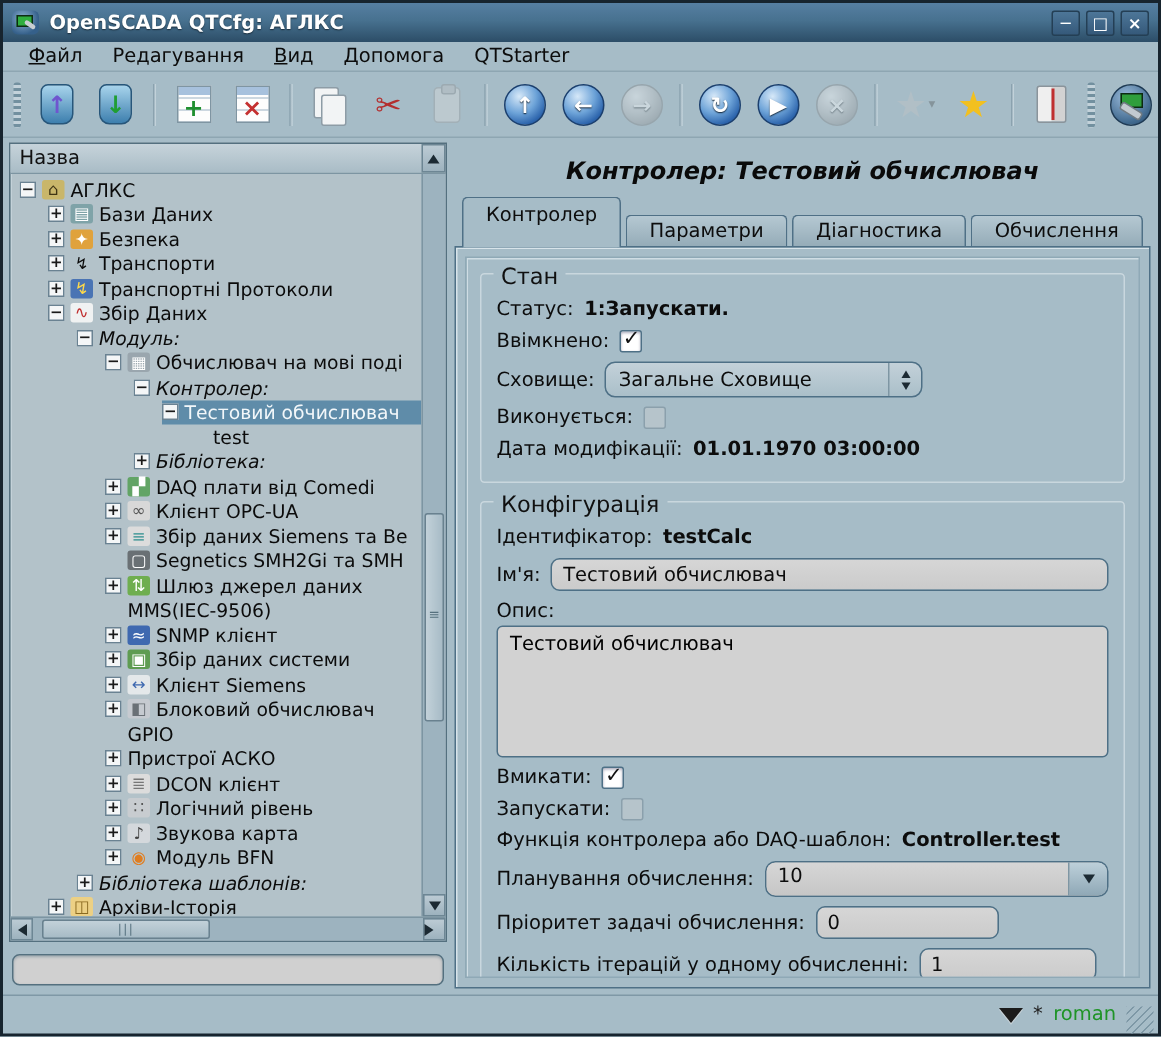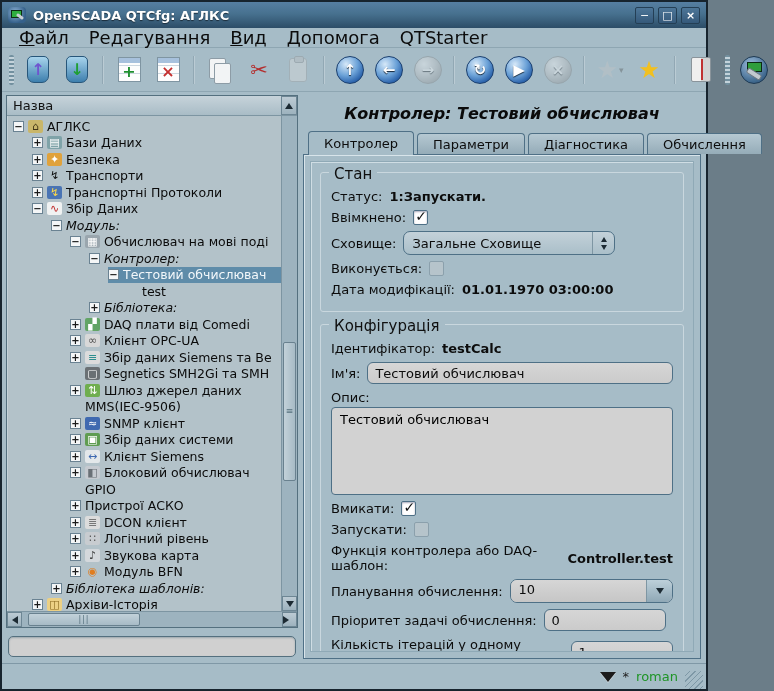--- a/index.html
+++ b/index.html
@@ -1,37 +1,37 @@
 <!DOCTYPE html>
 <html><head>
 <meta charset="utf-8">
 <style>
 :root{
   --panel:#a6bcc7; --panel2:#9fb6c2; --treebg:#b3c2c9; --border:#4e7086;
   --dark:#17242e; --sel:#5f8ca9; --inputbg:#d0d0d0; --lightline:#d8e4ea;
 }
 *{box-sizing:border-box;margin:0;padding:0;font-family:"DejaVu Sans",sans-serif;}
 body{background:#6b7d88;width:774px;height:691px;overflow:hidden;}
-.win{width:708px;height:691px;border:2px solid var(--dark);background:var(--panel);
+.win{width:774px;height:691px;border:2px solid var(--dark);background:var(--panel);
 display:flex;flex-direction:column;}
 
 .titlebar{height:26px;background:linear-gradient(180deg,#567fa2 0%,#47718f 45%,#2c4d67 100%);
 display:flex;align-items:center;padding:0 6px;gap:7px;flex:0 0 auto;}
 .app-icon{width:18px;height:16px;border-radius:4px;background:radial-gradient(circle at 40% 35%,#8fb3d4,#35608a 70%);
 position:relative;flex:0 0 auto;}
 .app-icon::before{content:"";position:absolute;left:3px;top:3px;width:9px;height:6px;background:#2fae3f;border:1px solid #0d2c14;}
 .app-icon::after{content:"";position:absolute;left:8px;top:8px;width:8px;height:3px;background:#c9ced2;border-radius:2px;transform:rotate(35deg);}
 .title{color:#fff;font-weight:bold;font-size:13px;flex:1;text-shadow:0 1px 1px #1a2c3a;white-space:nowrap;}
 .winbtns{display:flex;gap:4px;}
 .wbtn{width:19px;height:17px;background:linear-gradient(180deg,#4d7698,#35597a);border:1px solid #243f55;
 color:#fff;font-size:11px;font-weight:bold;display:flex;align-items:center;justify-content:center;border-radius:2px;}
 
 .menubar{height:20px;background:var(--panel);display:flex;align-items:center;gap:2px;padding:0 8px;
 border-bottom:1px solid #8ea6b2;flex:0 0 auto;}
-.menu-item{font-size:18px;color:#0c0c0c;padding:1px 9px;white-space:nowrap;}
+.menu-item{font-size:13px;color:#0c0c0c;padding:1px 9px;white-space:nowrap;}
 
 .toolbar{height:44px;background:var(--panel);display:flex;align-items:center;padding:0 4px;gap:3px;
 border-bottom:1px solid #8ea6b2;flex:0 0 auto;}
 .tb-handle{width:5px;height:30px;background:repeating-linear-gradient(0deg,#72909f 0 2px,#c3d2da 2px 4px);
 border-radius:2px;margin:0 3px;flex:0 0 auto;}
 .tb-sep{width:2px;height:28px;background:linear-gradient(90deg,#7d96a4,#cfdde4);margin:0 4px;flex:0 0 auto;}
 .tb-btn{width:36px;height:36px;display:flex;align-items:center;justify-content:center;background:transparent;
 border:none;position:relative;flex:0 0 auto;}
 .tb-btn.disabled{opacity:.45;filter:grayscale(.7);}
 .ic{display:flex;align-items:center;justify-content:center;}
@@ -100,21 +100,21 @@
 border:1px solid #69818f;border-radius:2px;}
 .hslider::after{content:"|||";position:absolute;left:50%;top:50%;transform:translate(-50%,-52%);font-size:8px;color:#55707e;letter-spacing:1px;}
 .left-bottom{height:21px;margin:8px 2px 2px 2px;background:#d0d0d0;border:1px solid #54707f;border-radius:5px;
 box-shadow:inset 0 1px 2px #9aa6ad;flex:0 0 auto;}
 
 .right{flex:1;min-width:0;display:flex;flex-direction:column;}
 .rp-title{height:36px;display:flex;align-items:center;justify-content:center;font-size:16px;font-weight:bold;
 font-style:italic;color:#0a0a0a;flex:0 0 auto;}
 .tabbar{display:flex;padding-left:5px;flex:0 0 auto;position:relative;z-index:2;}
 .tab{padding:3px 15px 2px;font-size:13px;color:#0d0d0d;background:linear-gradient(180deg,#b5c8d2,#95acb8);
-border:1px solid #4f7086;border-bottom:none;border-radius:4px 4px 0 0;margin-right:3px;margin-top:2px;}
+border:1px solid #4f7086;border-bottom:none;border-radius:4px 4px 0 0;margin-right:3px;margin-top:12px;}
 .tab.active{background:var(--panel);padding-top:4px;margin-top:0;margin-bottom:-1px;}
 .tabpane{flex:1;min-height:0;border:1px solid #4f7086;box-shadow:inset 1px 1px 0 var(--lightline);background:var(--panel);
 padding:6px;display:flex;}
 .scrollframe{flex:1;border:1px solid #8fa9b6;box-shadow:inset 1px 1px 0 #cfdde4;padding:10px 9px 8px;overflow:hidden;}
 .group{position:relative;border:1px solid #c9d7de;border-radius:3px;padding:10px 10px 8px;margin-bottom:12px;}
 .glabel{position:absolute;top:-8px;left:8px;background:var(--panel);padding:0 5px;font-size:15px;color:#101010;}
 .frow{display:flex;align-items:center;gap:7px;margin:6px 0;font-size:13px;color:#0c0c0c;}
 .bval{font-weight:bold;}
 .cb{width:15px;height:15px;border:1px solid #4e7086;border-radius:2px;background:#fff;position:relative;flex:0 0 auto;
 box-shadow:inset 0 1px 2px #aab;}

